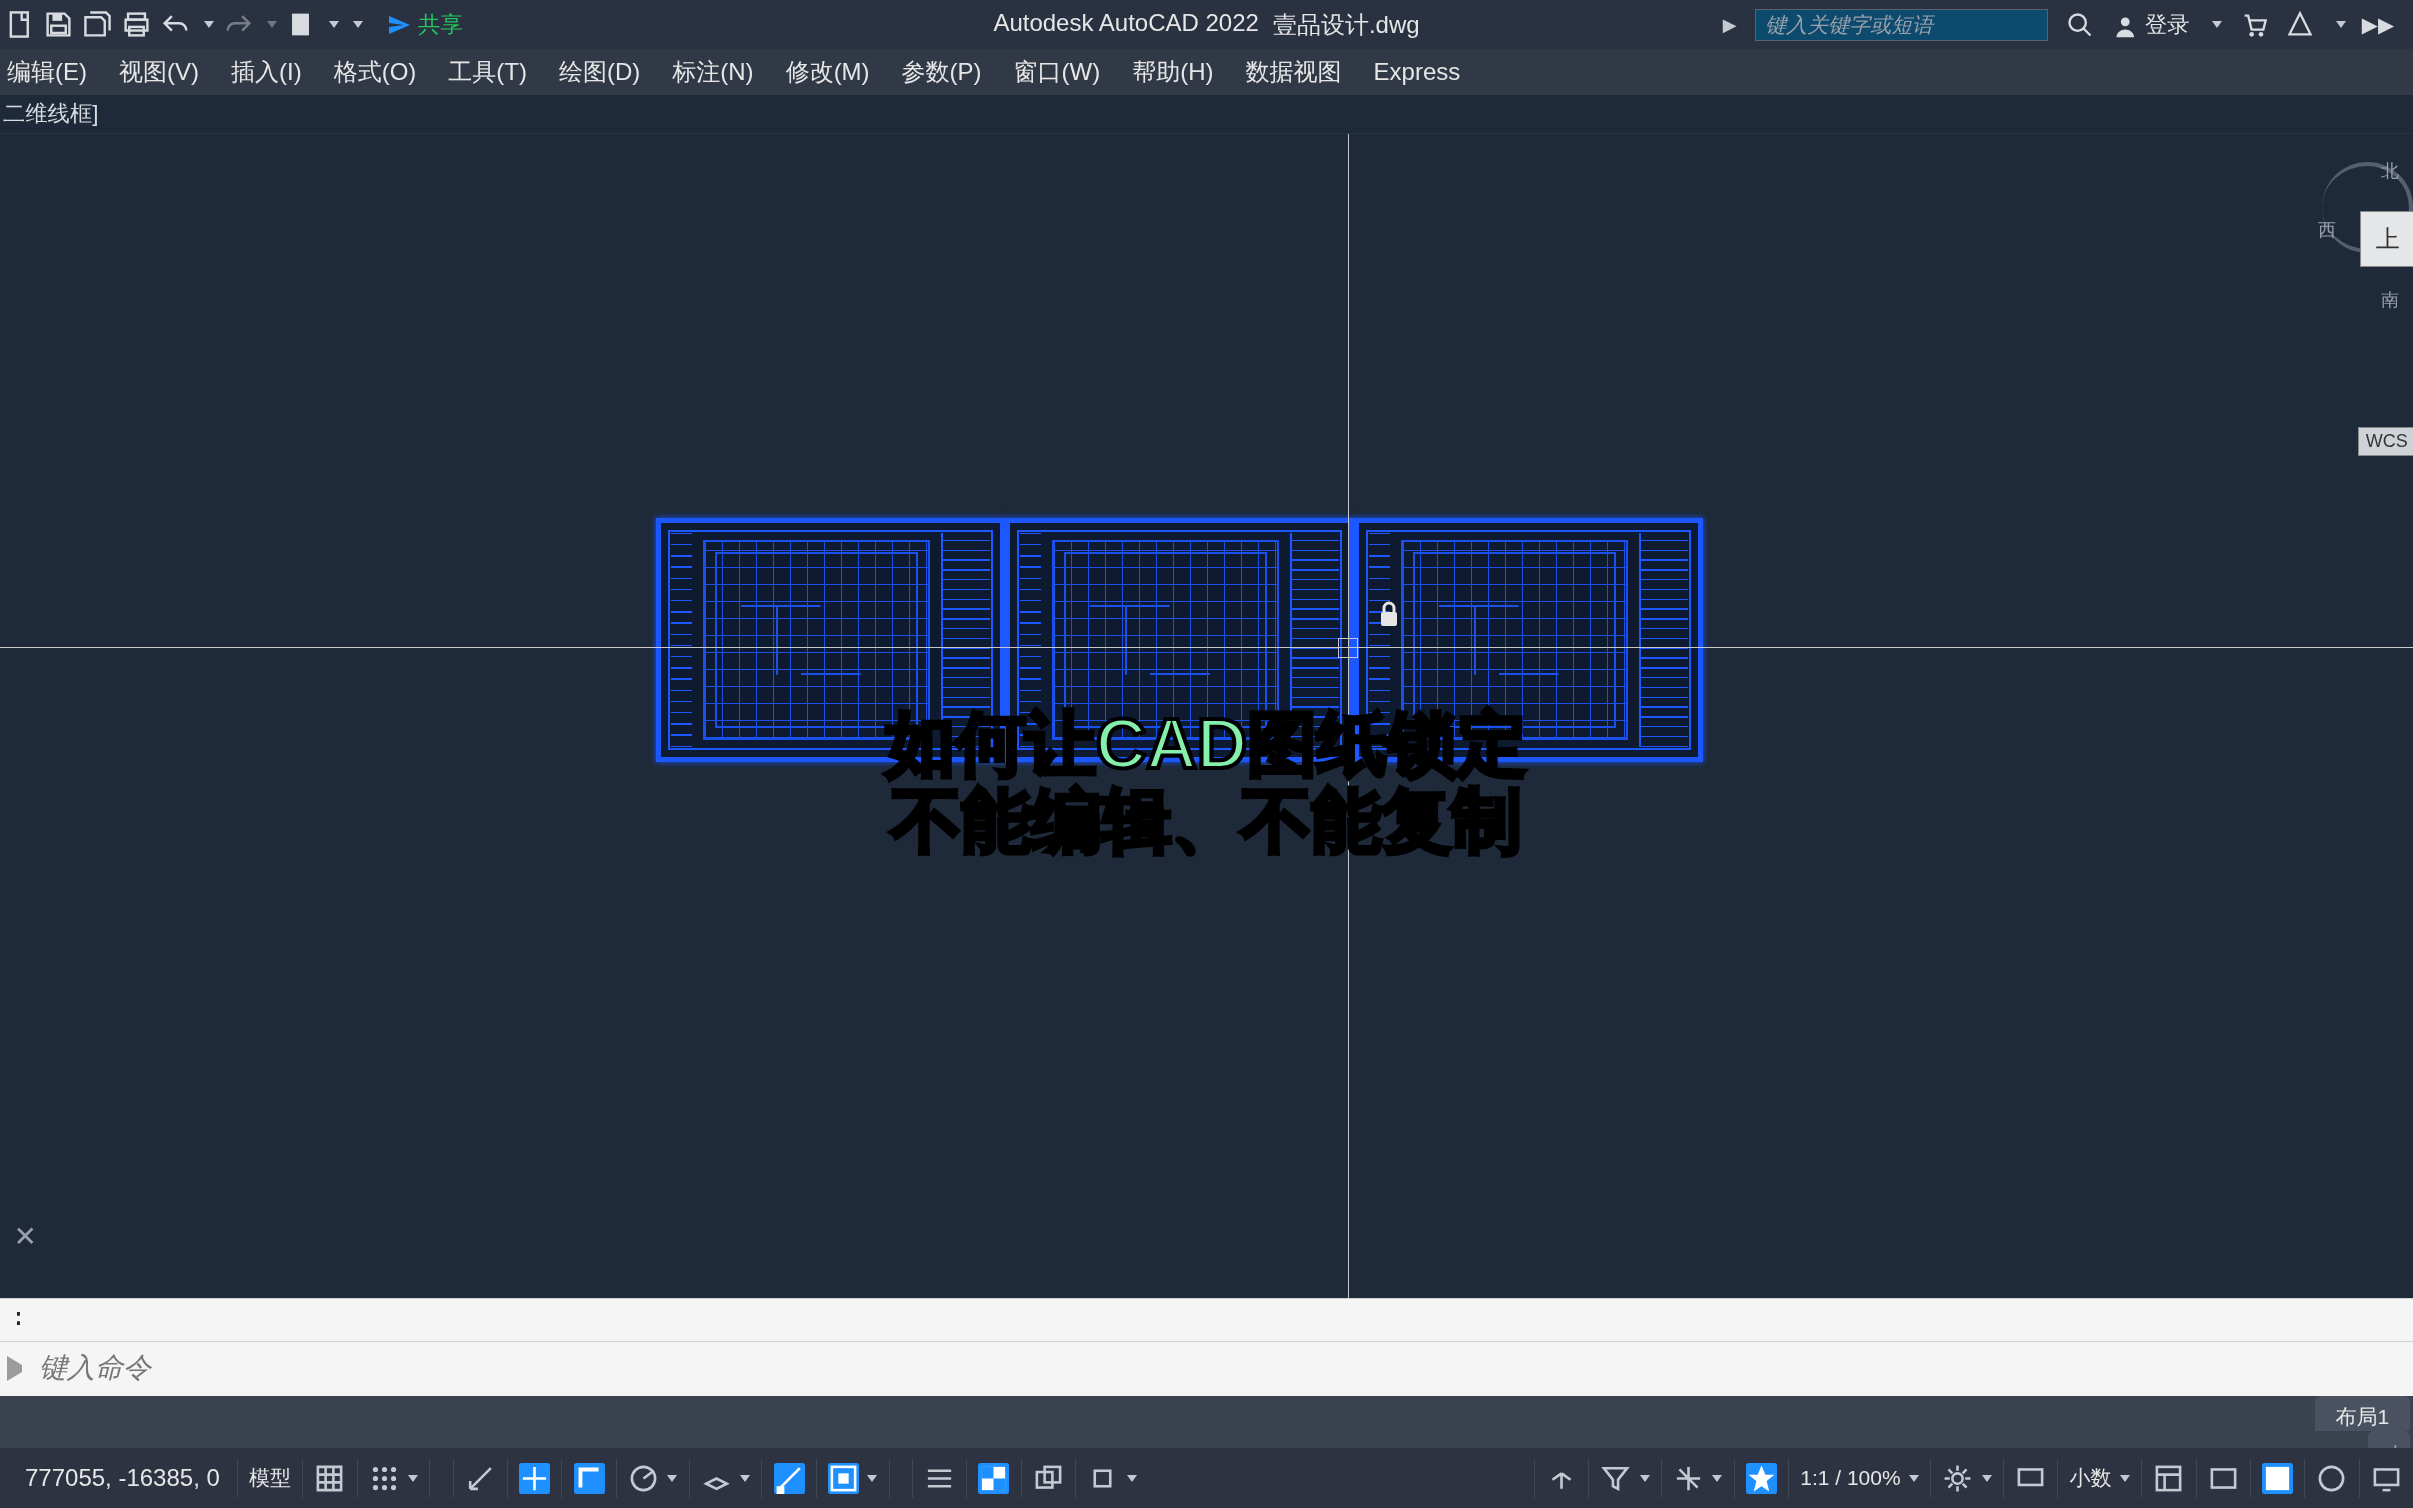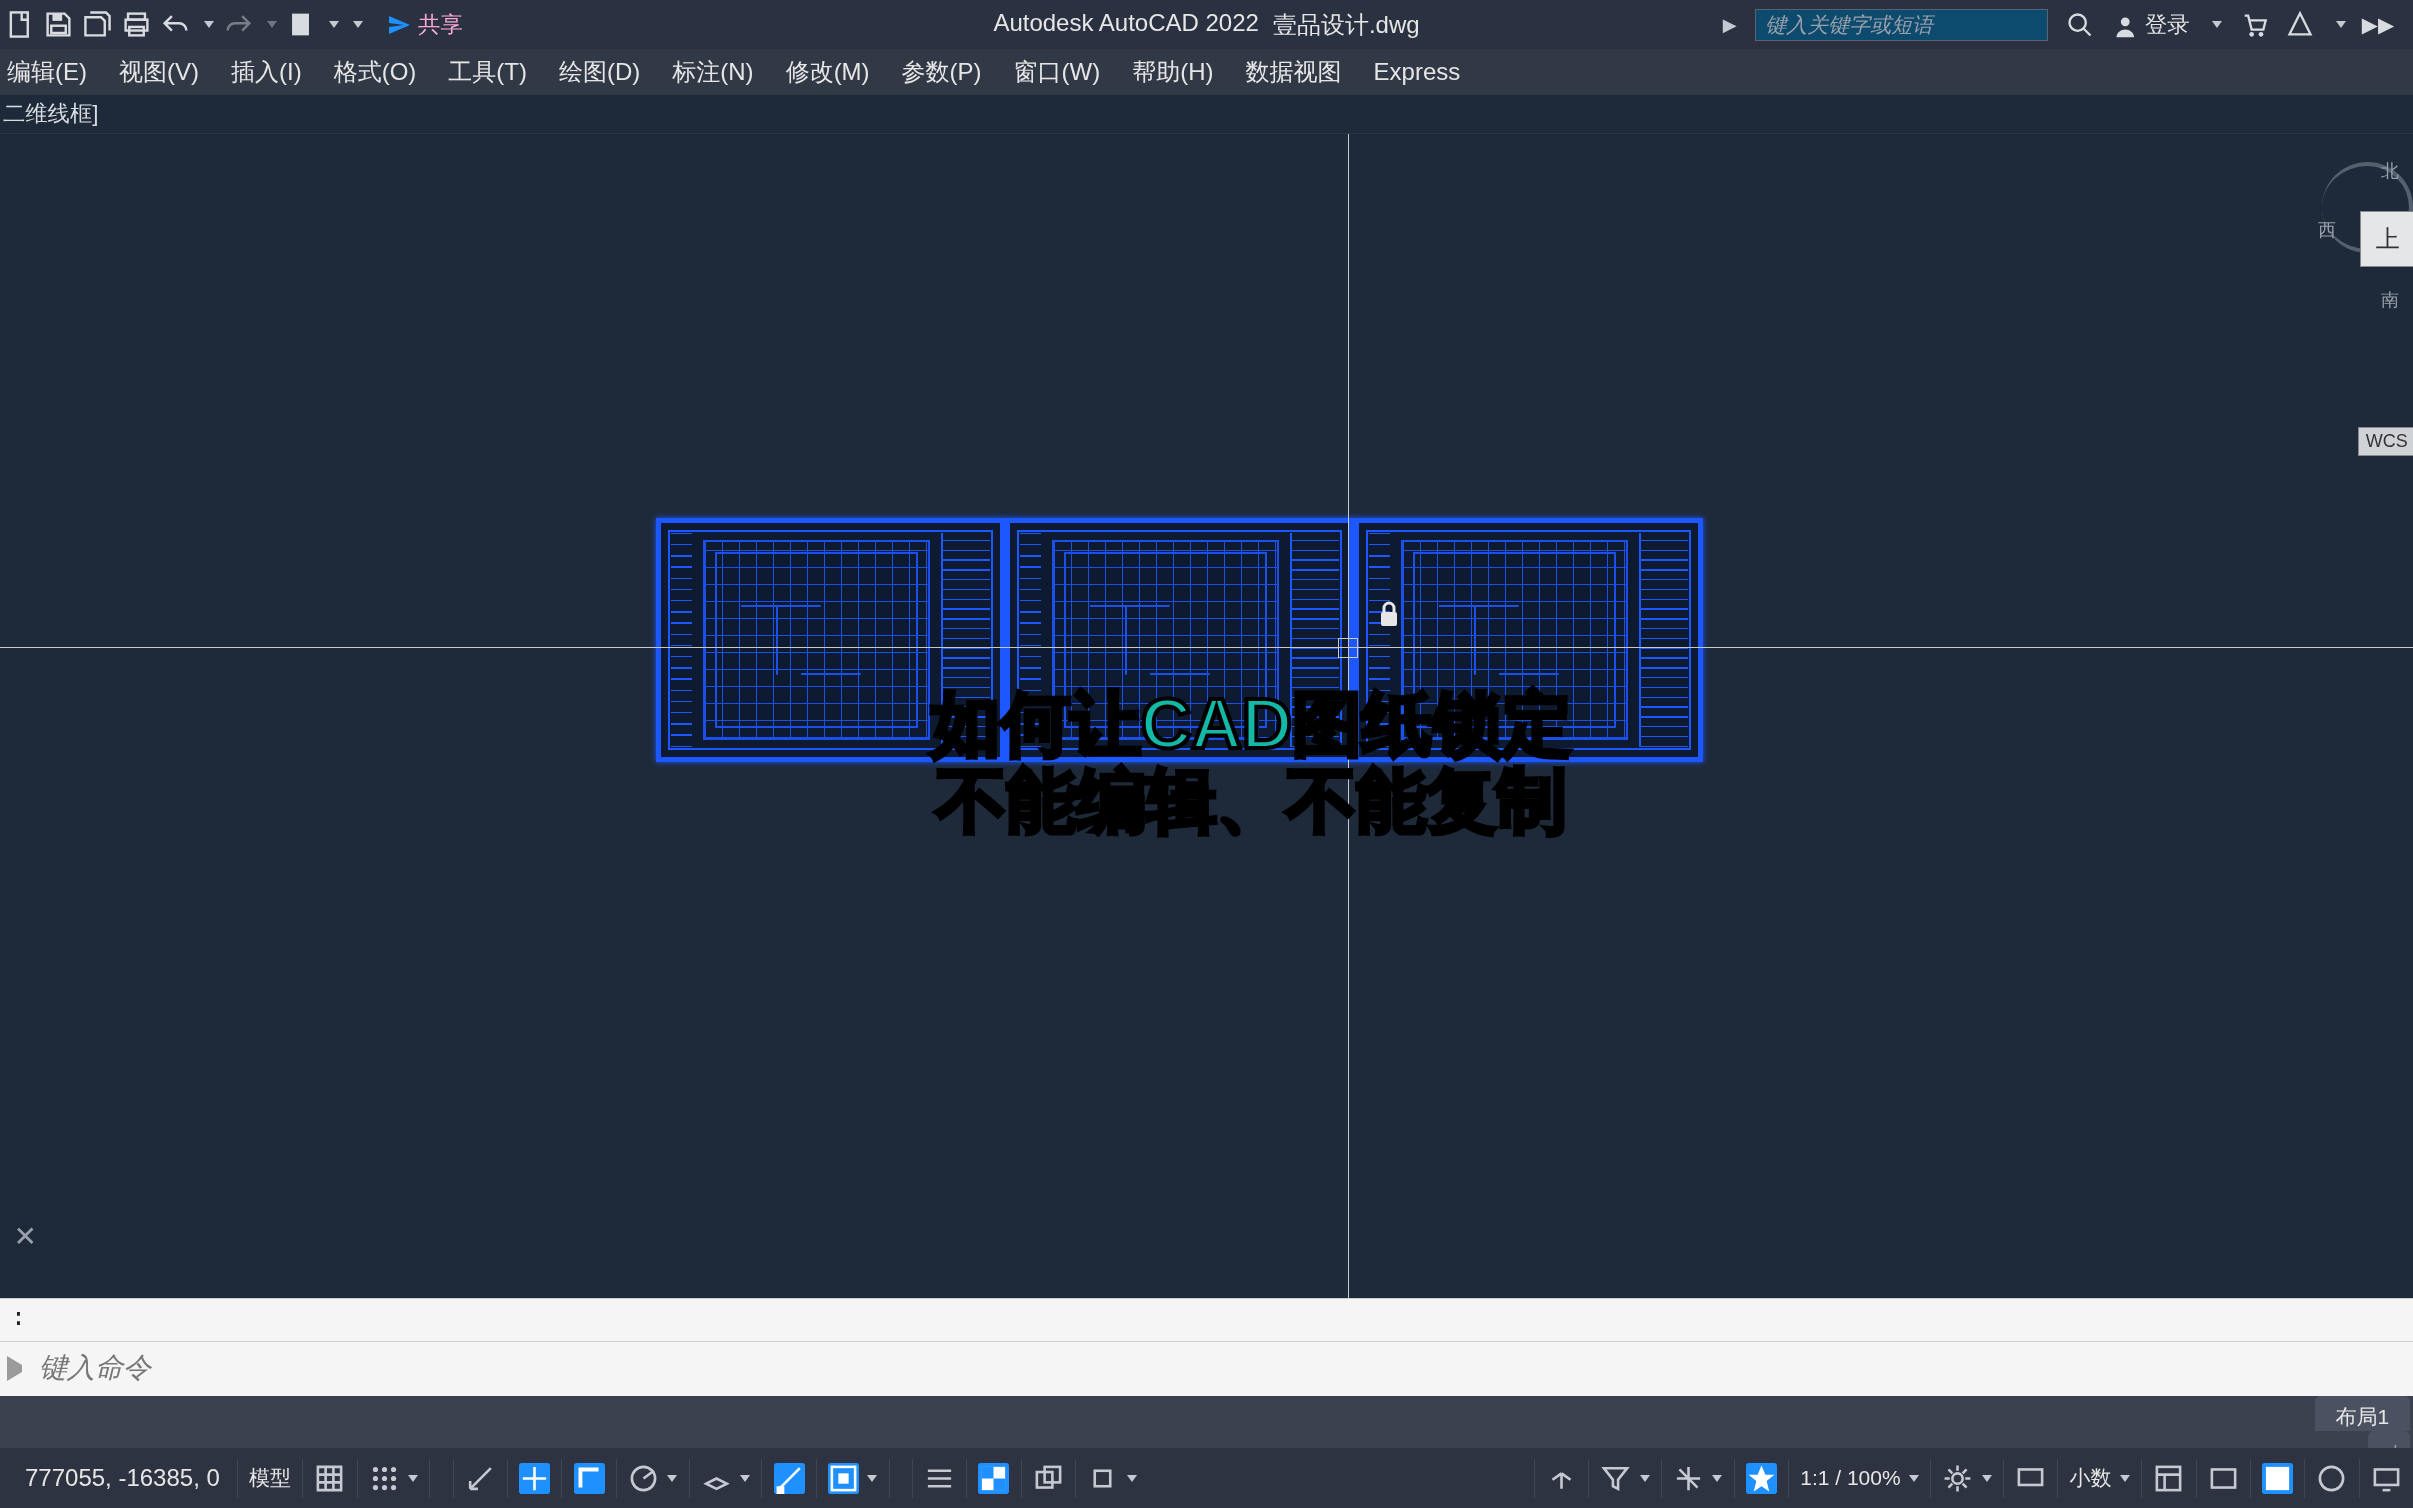--- a/index.html
+++ b/index.html
@@ -3,21 +3,21 @@
 <meta charset="utf-8">
 <style>
 * { margin:0; padding:0; box-sizing:border-box; font-family:"Microsoft YaHei",Arial,sans-serif; user-select:none; }
 body { width:2413px; height:1508px; background:#1e2a3a; overflow:hidden; position:relative; transform-origin:top left; }
 
 
 .title-bar { height:49px; background:#2a3140; display:flex; align-items:center; padding:0 5.6px; color:#d8dce0; font-size:22.3px; position:relative; }
 .qat { display:flex; align-items:center; gap:9.8px; }
 .qat .ico { width:29px; height:29px; display:flex; align-items:center; justify-content:center; color:#d8dce0; }
 .qat .ico svg { width:100%; height:100%; }
-.share-btn { display:flex; align-items:center; gap:7px; margin-left:14px; color:#f9a8d4; font-size:22.3px; }
+.share-btn { display:flex; align-items:center; gap:7px; margin-left:14px; color:#22c55e; font-size:22.3px; }
 .app-title { position:absolute; left:50%; transform:translateX(-50%); display:flex; gap:14px; font-size:24px; color:#e6e6e6; }
 .app-title .doc { color:#e6e6e6; }
 .right-tools { position:absolute; right:21px; display:flex; align-items:center; gap:18px; }
 .search-box { width:293px; height:32px; background:#0c4a6e; border:0.7px solid #5a6172; display:flex; align-items:center; padding:0 9.8px; color:#9aa0ab; font-style:italic; font-size:21px; }
 .right-tools .ico { width:28px; height:28px; color:#d8dce0; display:flex; align-items:center; justify-content:center; }
 .right-tools .login { display:flex; align-items:flex-end; gap:7px; font-size:22.3px; color:#e6e6e6; }
 
 
 .menu-bar { height:46px; background:#323946; display:flex; align-items:center; padding-left:7px; gap:32px; color:#e6e6e6; font-size:24px; }
 .menu-bar span { cursor:default; }
@@ -27,21 +27,21 @@
 
 
 .canvas-area { position:absolute; top:134px; left:0; right:0; bottom:210px; background:#1e2a3a; }
 .crosshair-v { position:absolute; top:0; bottom:0; left:1348px; width:1.4px; background:#c7c9cc; z-index:4; }
 .crosshair-h { position:absolute; left:0; right:0; top:513px; height:1.4px; background:#c7c9cc; z-index:4; }
 .pickbox { position:absolute; left:1338px; top:504px; width:19.6px; height:19.6px; border:1.4px solid #c7c9cc; z-index:5; background:transparent; }
 .lock-cursor { position:absolute; left:1377px; top:466px; width:24px; height:29px; z-index:6; color:#e6e6e6; }
 
 
 .headline { position:absolute; left:684px; top:50px; background:#ffe600; color:#000; font-size:91px; font-weight:900; padding:2.8px 35px; letter-spacing:2.8px; z-index:10; }
-.subtitle { position:absolute; left:50%; top:552px; transform:translateX(-50%); text-align:center; font-size:70px; font-weight:900; color:#14b8a6; -webkit-text-stroke:4.2px #000; line-height:1.1; z-index:10; white-space:pre;margin-left:45px; }
+.subtitle { position:absolute; left:50%; top:572px; transform:translateX(-50%); text-align:center; font-size:70px; font-weight:900; color:#86efac; -webkit-text-stroke:4.2px #000; line-height:1.1; z-index:10; white-space:pre; }
 
 
 .drawings { position:absolute; left:656px; top:384px; display:flex; gap:0; z-index:3; }
 .sheet { width:349px; height:244px; border:5.6px solid #1d57ff; background:#0e1a2f; position:relative; box-shadow:0 0 5.6px #1d57ff; }
 .sheet::before { content:""; position:absolute; inset:7px; border:2.8px solid #1d57ff; }
 .sheet .plan { position:absolute; left:42px; top:17px; right:70px; bottom:17px; border:2.8px solid #1d57ff; background:
   repeating-linear-gradient(0deg,#1d57ff 0 1.4px,transparent 1.4px 17px),
   repeating-linear-gradient(90deg,#1d57ff 0 1.4px,transparent 1.4px 17px);
   opacity:.9;
 }

